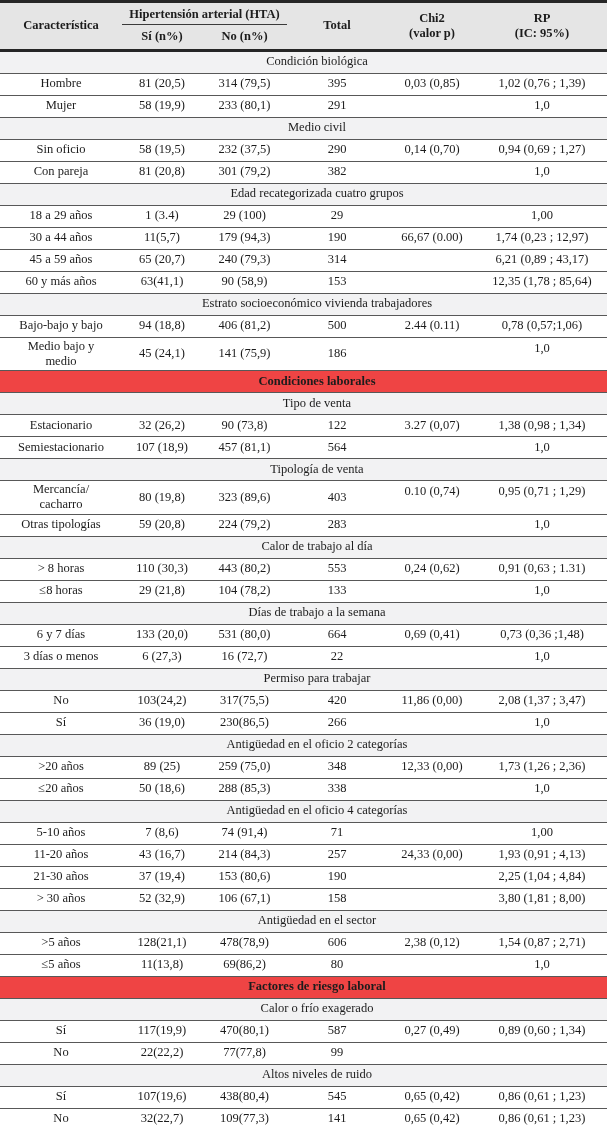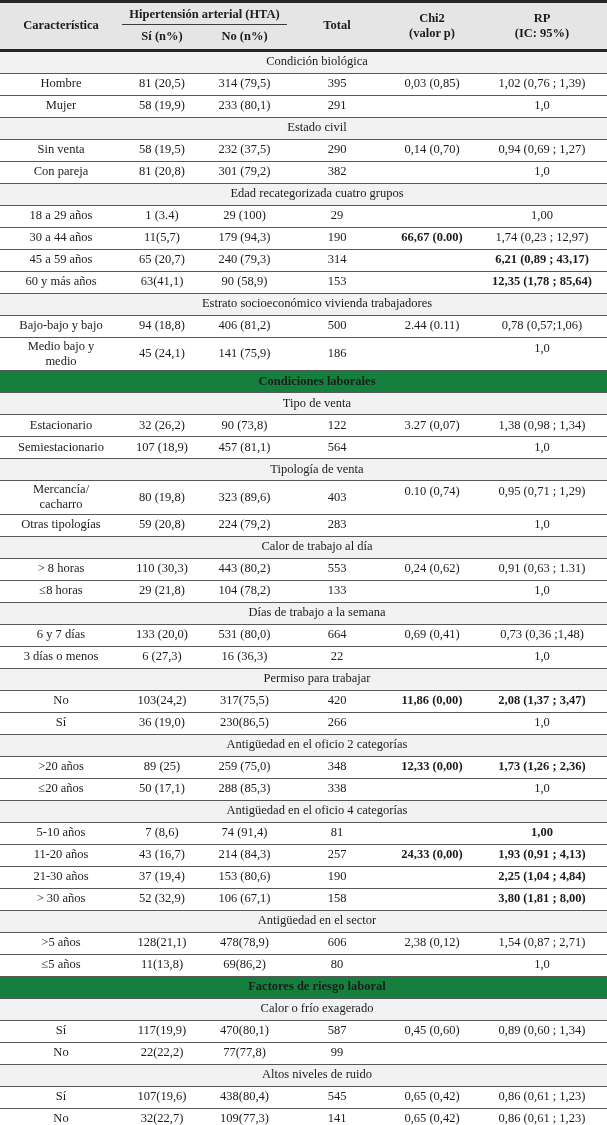--- a/index.html
+++ b/index.html
@@ -50,25 +50,25 @@
   tbody { border-top: 3px solid #262626; }
   tbody tr { border-top: 1px solid #585858; }
   tbody td { height: 19px; }
 
   tr.section td {
     background: #f2f2f3;
     height: 19px;
     padding-left: 30px;
   }
   tr.section.bold td {
-    background: #15803d;
+    background: #ef4444;
     font-weight: bold;
   }
   td.label { white-space: pre-line; }
-  td.b { font-weight: bold; }
+  td.b { font-weight: normal; }
   tr.vtop td.chi2, tr.vtop td.rp {
     vertical-align: top;
     padding-top: 3px;
   }
 </style>
 </head>
 <body>
 
 <div id="page">
   <table id="hta-table">
@@ -113,24 +113,24 @@
         </tr>
         <tr>
           <td class="label">Mujer</td>
           <td class="yes">58 (19,9)</td>
           <td class="no">233 (80,1)</td>
           <td class="total">291</td>
           <td class="chi2"></td>
           <td class="rp">1,0</td>
         </tr>
         <tr class="section">
-          <td colspan="6">Estado civil</td>
-        </tr>
-        <tr>
-          <td class="label">Sin venta</td>
+          <td colspan="6">Medio civil</td>
+        </tr>
+        <tr>
+          <td class="label">Sin oficio</td>
           <td class="yes">58 (19,5)</td>
           <td class="no">232 (37,5)</td>
           <td class="total">290</td>
           <td class="chi2">0,14 (0,70)</td>
           <td class="rp">0,94 (0,69 ; 1,27)</td>
         </tr>
         <tr>
           <td class="label">Con pareja</td>
           <td class="yes">81 (20,8)</td>
           <td class="no">301 (79,2)</td>
@@ -261,21 +261,21 @@
           <td class="label">6 y 7 días</td>
           <td class="yes">133 (20,0)</td>
           <td class="no">531 (80,0)</td>
           <td class="total">664</td>
           <td class="chi2">0,69 (0,41)</td>
           <td class="rp">0,73 (0,36 ;1,48)</td>
         </tr>
         <tr>
           <td class="label">3 días o menos</td>
           <td class="yes">6 (27,3)</td>
-          <td class="no">16 (36,3)</td>
+          <td class="no">16 (72,7)</td>
           <td class="total">22</td>
           <td class="chi2"></td>
           <td class="rp">1,0</td>
         </tr>
         <tr class="section">
           <td colspan="6">Permiso para trabajar</td>
         </tr>
         <tr>
           <td class="label">No</td>
           <td class="yes">103(24,2)</td>
@@ -298,34 +298,34 @@
         <tr>
           <td class="label">&gt;20 años</td>
           <td class="yes">89 (25)</td>
           <td class="no">259 (75,0)</td>
           <td class="total">348</td>
           <td class="chi2 b">12,33 (0,00)</td>
           <td class="rp b">1,73 (1,26 ; 2,36)</td>
         </tr>
         <tr>
           <td class="label">≤20 años</td>
-          <td class="yes">50 (17,1)</td>
+          <td class="yes">50 (18,6)</td>
           <td class="no">288 (85,3)</td>
           <td class="total">338</td>
           <td class="chi2"></td>
           <td class="rp">1,0</td>
         </tr>
         <tr class="section">
           <td colspan="6">Antigüedad en el oficio 4 categorías</td>
         </tr>
         <tr>
           <td class="label">5-10 años</td>
           <td class="yes">7 (8,6)</td>
           <td class="no">74 (91,4)</td>
-          <td class="total">81</td>
+          <td class="total">71</td>
           <td class="chi2"></td>
           <td class="rp b">1,00</td>
         </tr>
         <tr>
           <td class="label">11-20 años</td>
           <td class="yes">43 (16,7)</td>
           <td class="no">214 (84,3)</td>
           <td class="total">257</td>
           <td class="chi2 b">24,33 (0,00)</td>
           <td class="rp b">1,93 (0,91 ; 4,13)</td>
@@ -369,21 +369,21 @@
           <td colspan="6">Factores de riesgo laboral</td>
         </tr>
         <tr class="section">
           <td colspan="6">Calor o frío exagerado</td>
         </tr>
         <tr>
           <td class="label">Sí</td>
           <td class="yes">117(19,9)</td>
           <td class="no">470(80,1)</td>
           <td class="total">587</td>
-          <td class="chi2">0,45 (0,60)</td>
+          <td class="chi2">0,27 (0,49)</td>
           <td class="rp">0,89 (0,60 ; 1,34)</td>
         </tr>
         <tr>
           <td class="label">No</td>
           <td class="yes">22(22,2)</td>
           <td class="no">77(77,8)</td>
           <td class="total">99</td>
           <td class="chi2"></td>
           <td class="rp"></td>
         </tr>

